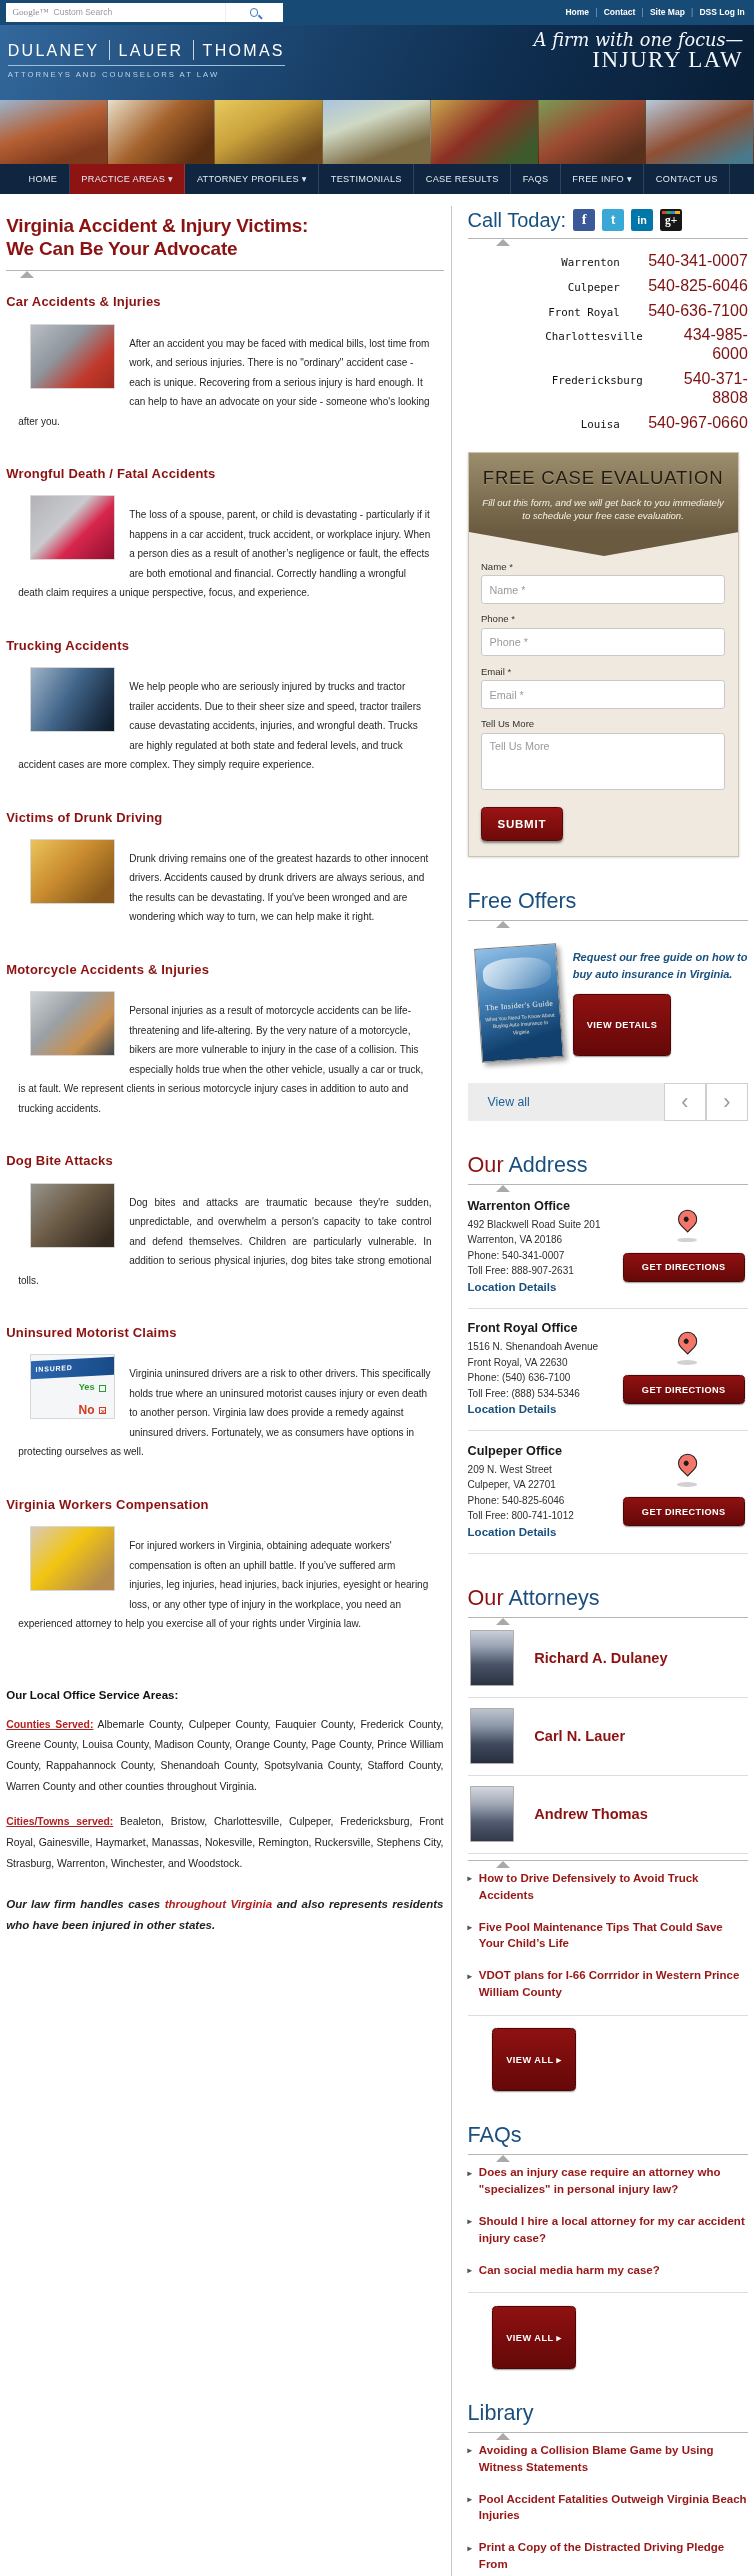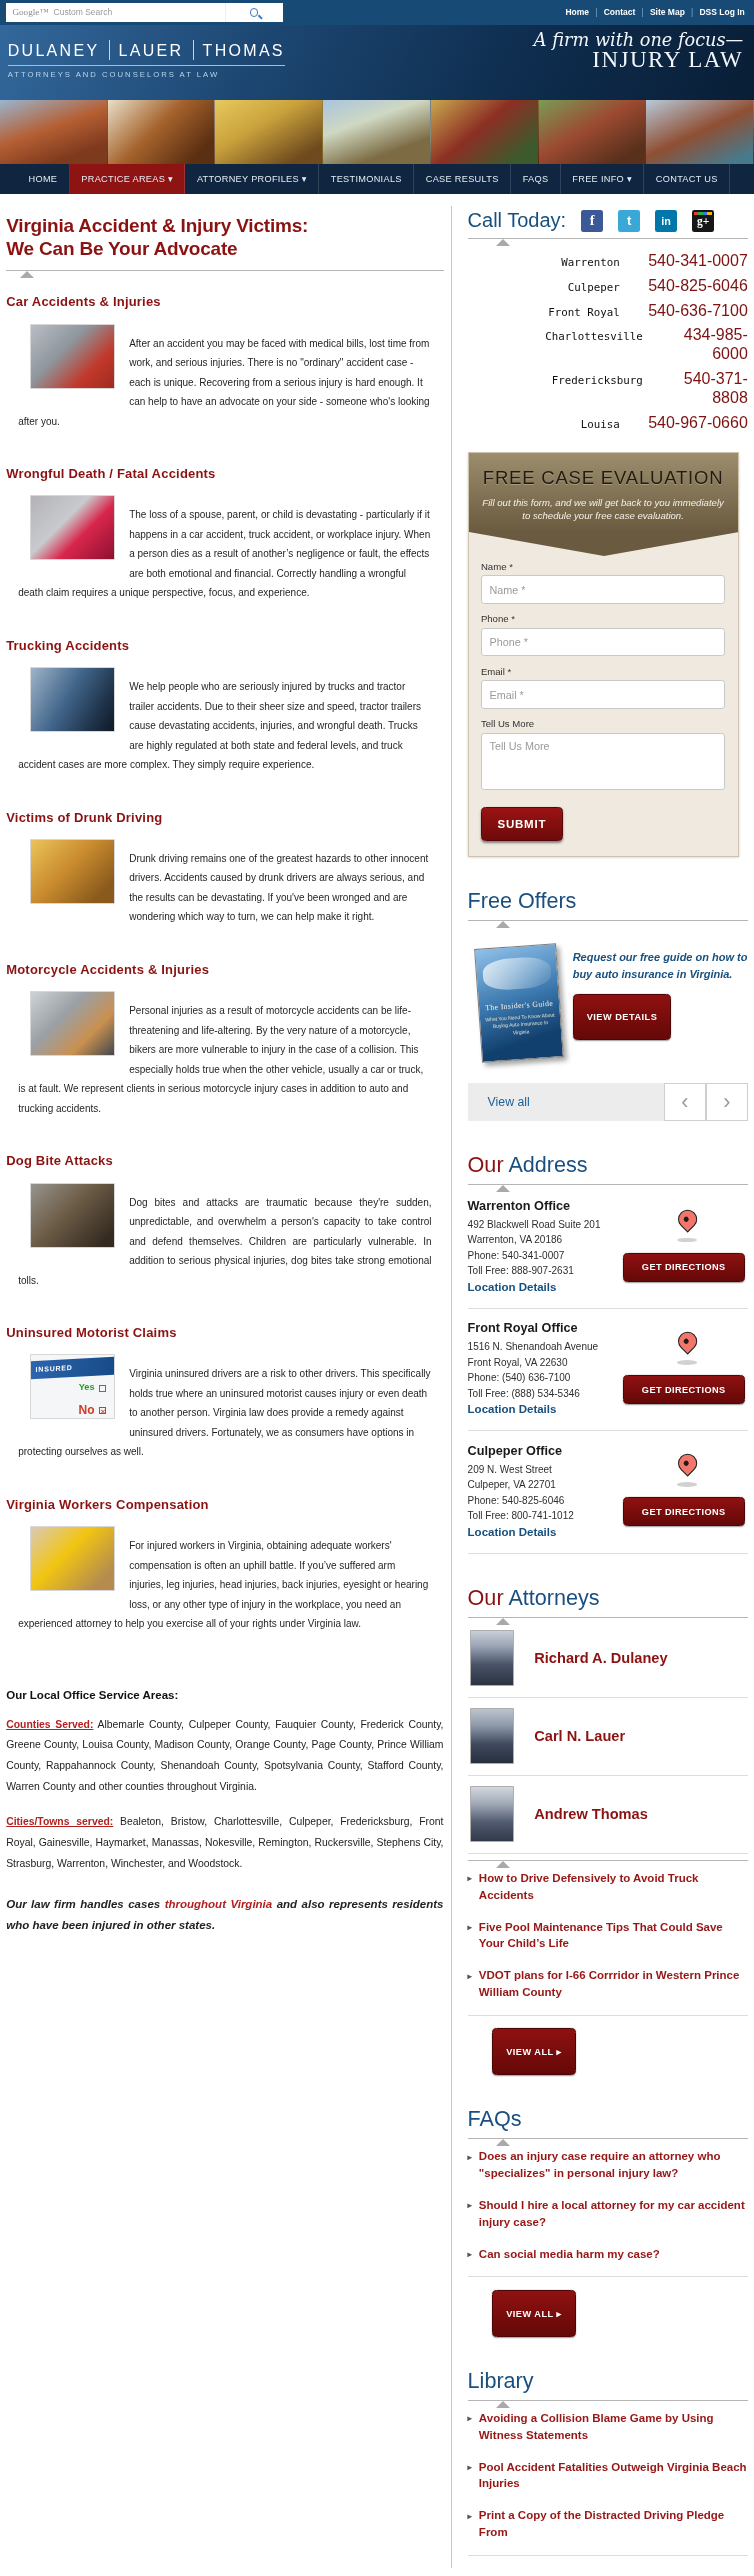--- a/index.html
+++ b/index.html
@@ -67,21 +67,21 @@
   .ins-yes{color:#2c9a2c;font-weight:bold;font-size:9.2px}
   .ins-no{color:#d23a1f;font-weight:bold;font-size:12px}
   .chk{display:inline-block;width:7px;height:7px;border:0.8px solid #2c9a2c}
   .chk.x{border-color:#d23a1f;color:#d23a1f;font-size:7px;line-height:7px;text-align:center}
   .svc-head{font-size:11.5px;font-weight:bold;color:#111;margin:43px 0 6.2px}
   .areas{font-size:10.4px;line-height:2.0;text-align:justify;margin:14px 0 0}
   .label-red{color:#b32020;font-weight:bold;text-decoration:underline}
   .closing{font-size:11.5px;font-weight:bold;font-style:italic;line-height:1.8;text-align:justify;margin-top:20px}
   .closing .hl{color:#b32020}
   
-  .call-row{display:flex;align-items:flex-end;gap:15px;margin-top:3.1px}
+  .call-row{display:flex;align-items:flex-start;gap:7px;margin-top:3.1px}
   .call-title{color:#17507f;font-size:20px;white-space:nowrap}
   .sic{width:22px;height:22px;border-radius:2.3px;color:#fff;display:flex;align-items:center;justify-content:center;font-weight:bold;cursor:pointer}
   .sic.fb{background:#3b5998;font-family:"Liberation Serif",serif;font-size:14.6px}
   .sic.tw{background:#3aa8d6;font-size:13px}
   .sic.li{background:#0077a8;font-size:10.8px}
   .sic.gp{background:#161616;position:relative;font-family:"Liberation Serif",serif;font-size:11.5px}
   .sic.gp::before{content:"";position:absolute;top:2.3px;left:2.3px;right:2.3px;height:2.3px;background:linear-gradient(90deg,#e23b2e 25%,#2ca94f 25% 50%,#3b79e1 50% 75%,#f1b500 75%)}
   .phones{margin-top:12.3px}
   .ph-row{display:flex;align-items:baseline;justify-content:flex-end;gap:14px;margin:5.4px 0}
   .ph-city{flex:1;text-align:right;font-family:"DejaVu Sans Mono",monospace;font-size:10.8px;color:#101010}
@@ -102,21 +102,21 @@
   .side-h .red{color:#8c1212}
   .rule.sb::before{left:28px}
   
   .offer{display:flex;gap:12.3px;margin-top:24.6px;align-items:flex-start}
   .book{flex:none;width:82px;height:114px;transform:rotate(-4deg);margin-left:10.8px;background:linear-gradient(165deg,#8fc0e8 0%,#3d7ab0 45%,#11406e 80%);border:0.8px solid #7a7a7a;box-shadow:3.1px 3.8px 5.4px rgba(0,0,0,.35);padding:54px 4.6px 0;color:#fff;text-align:center;position:relative}
   .book::before{content:"";position:absolute;top:10.8px;left:6.2px;right:6.2px;height:31px;background:linear-gradient(120deg,rgba(255,255,255,.75),rgba(255,255,255,.05));border-radius:40%}
   .book-title{font-family:"Liberation Serif",serif;font-size:7.7px;letter-spacing:0.4px;color:#f8f4ea}
   .book-sub{font-size:5px;color:#e6e0cf;margin-top:3.8px;line-height:1.5}
   .offer-right{padding-top:3.1px}
   .offer-text{color:#17507f;font-weight:bold;font-style:italic;font-size:11px;line-height:1.5;margin:0}
-  .btn{display:inline-block;background:linear-gradient(#8f1111,#650808);color:#fff;font-size:9.2px;font-weight:bold;letter-spacing:0.5px;padding:17px 13px;border-radius:4.6px;border:0.8px solid #4d0606;cursor:pointer;box-shadow:0 0.8px 1.5px rgba(0,0,0,.4)}
+  .btn{display:inline-block;background:linear-gradient(#8f1111,#650808);color:#fff;font-size:9.2px;font-weight:bold;letter-spacing:0.5px;padding:25px 13px;border-radius:4.6px;border:0.8px solid #4d0606;cursor:pointer;box-shadow:0 0.8px 1.5px rgba(0,0,0,.4)}
   .offer .btn{margin-top:12.3px}
   .viewall-bar{margin-top:23px;background:#ececec;height:38px;display:flex;align-items:center;justify-content:space-between;padding-left:20px}
   .viewall-link{color:#1a5f96;font-size:12.3px;cursor:pointer}
   .pager{display:flex;height:100%}
   .pg{width:42px;background:#fff;border:0.8px solid #cfcfcf;display:flex;align-items:center;justify-content:center;font-size:21.6px;color:#9a9a9a;cursor:pointer}
   
   .office{position:relative;padding:12.3px 0 14px;border-bottom:0.8px solid #ddd}
   .office h3{font-size:12.7px;color:#1a1a1a;margin:0 0 3.8px}
   .ln{font-size:10px;color:#2e2e2e;line-height:1.55}
   .loc{display:inline-block;color:#17507f;font-weight:bold;font-size:11.5px;margin-top:2.3px;cursor:pointer}

